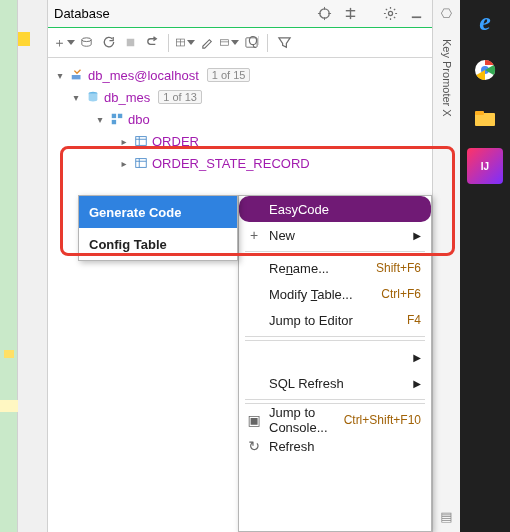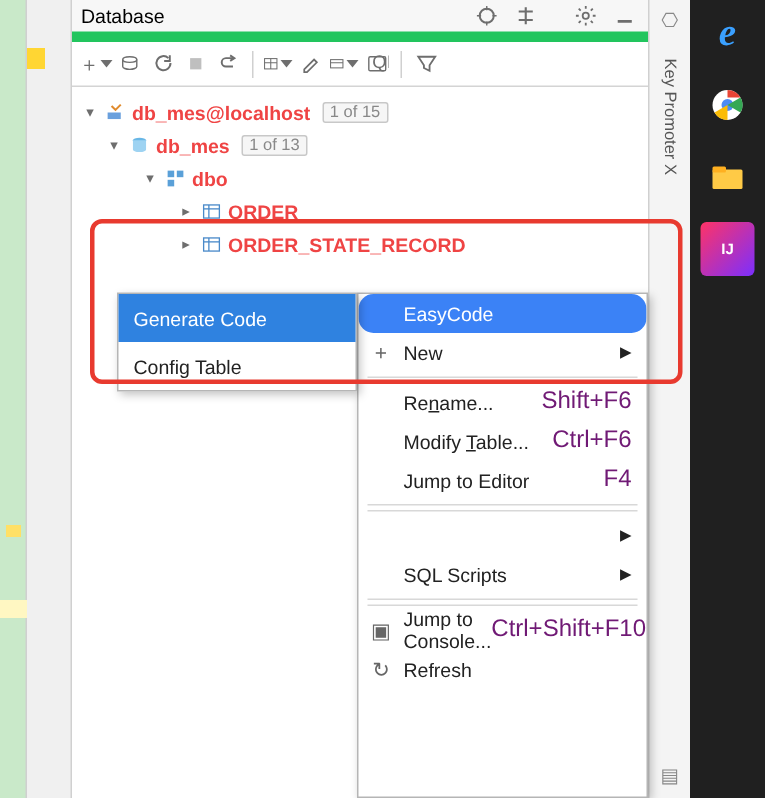--- a/index.html
+++ b/index.html
@@ -3,42 +3,42 @@
 <meta charset="utf-8">
 <style>
 * { box-sizing: border-box; margin: 0; padding: 0; font-family: "Segoe UI", Arial, sans-serif; font-size: 13px; }
 body { width: 510px; height: 532px; background: #fff; overflow: hidden; position: relative; }
 .root { display: flex; width: 100%; height: 100%; }
 .gutter { width: 18px; background: #c9e9c9; border-right: 1px solid #d0d0d0; position:relative; }
 .gutter .mark { position:absolute; left:4px; width:10px; height:8px; background:#ffe066; }
 .gutter2 { width: 30px; background: #f0f0f0; border-right: 1px solid #d0d0d0; position:relative;}
 .gutter2 .ymark { position:absolute; left:0; top:32px; width:12px; height:14px; background:#ffd633; }
 .panel { flex: 1; background: #fff; display:flex; flex-direction:column; position:relative; }
-.title-row { display:flex; align-items:center; height:28px; border-bottom:7px solid #22c55e; padding:0 6px; gap:6px; background:#f7f7f7;}
+.title-row { display:flex; align-items:center; height:28px; border-bottom:1px solid #22c55e; padding:0 6px; gap:6px; background:#f7f7f7;}
 .title-row .spacer { flex:1; }
 .icon-btn { width:20px; height:20px; display:flex; align-items:center; justify-content:center; color:#6e6e6e; cursor:pointer; }
 .icon-btn svg { width:15px; height:15px; }
 .toolbar { display:flex; align-items:center; height:30px; border-bottom:1px solid #d4d4d4; padding:0 6px; gap:2px; background:#fff;}
 .tb-sep { width:1px; height:18px; background:#d0d0d0; margin:0 4px;}
 .tree { padding:6px 0 0 0; }
 .tree-row { display:flex; align-items:center; height:22px; padding-left:6px; gap:4px; white-space:nowrap;}
 .tree-row .arrow { width:12px; text-align:center; color:#6e6e6e; font-size:10px;}
-.tree-row .lbl { color:#ef4444;font-weight:bold; }
+.tree-row .lbl { color:#a21caf; }
 .badge { border:1px solid #c8c8c8; border-radius:2px; padding:0 4px; font-size:11px; color:#888; background:#f6f6f6; margin-left:4px;text-align:right;}
 .indent1 { padding-left:22px; } .indent2 { padding-left:46px; } .indent3 { padding-left:70px; }
 .db-icon { width:14px; height:14px; }
 .node-icon { width:14px; height:14px; display:inline-flex; align-items:center; justify-content:center; }
 .red-box { position:absolute; border:3px solid #e83a2f; border-radius:8px; left:12px; top:146px; width:395px; height:110px; pointer-events:none; z-index:50;}
 .submenu1 { position:absolute; left:30px; top:195px; width:160px; background:#fff; border:1px solid #b5b5b5; box-shadow:2px 2px 6px rgba(0,0,0,0.25); z-index:30;}
-.submenu1 .item { height:24px; display:flex; align-items:center; padding:16px 10px; color:#222; cursor:pointer;}
+.submenu1 .item { height:24px; display:flex; align-items:center; padding:16px 10px; color:#222; cursor:pointer;font-weight:bold;}
 .submenu1 .item.sel { background:#2f82e0; color:#fff; }
 .context { position:absolute; left:190px; top:195px; right:0; bottom:0; background:#fff; border:1px solid #b5b5b5; box-shadow:2px 2px 6px rgba(0,0,0,0.25); z-index:20; overflow:hidden;}
 .context .row { height:26px; display:flex; align-items:center; padding:0 10px 0 30px; position:relative; cursor:pointer; color:#222;}
-.context .row.sel { background:#3b82f6; color:#fff;border-radius:10px; }
-.context .row .sc { margin-left:auto; color:#701a75; font-size:16px;}
+.context .row.sel { background:#701a75; color:#fff;border-radius:10px; }
+.context .row .sc { margin-left:auto; color:#a16207; font-size:12px;}
 .context .sep { height:1px; background:#d8d8d8; margin:3px 6px;}
 .context .row .mn { text-decoration:underline; text-decoration-color:currentColor;}
 .context .row .pre-icon { position:absolute; left:6px; width:18px; text-align:center; color:#666; font-size:14px;}
 .context .row .chev { margin-left:auto; color:inherit; font-size:10px; padding-left:8px;}
 .sidebar { width:28px; background:#f4f4f4; border-left:1px solid #d0d0d0; display:flex; flex-direction:column; align-items:center; padding-top:6px; gap:14px;}
 .sidebar .vtxt { writing-mode:vertical-rl; font-size:11px; color:#555; margin-top:4px; }
 .taskbar { width:50px; background:#202020; display:flex; flex-direction:column; align-items:center; padding-top:4px; gap:12px;}
 .taskbar .app { width:36px; height:36px; border-radius:4px; display:flex; align-items:center; justify-content:center; font-weight:bold; font-size:16px;}
 .tri { width:0; height:0; border-left:4px solid transparent; border-right:4px solid transparent; border-top:5px solid #6e6e6e; display:inline-block; margin-left:1px;}
 </style>
@@ -232,21 +232,21 @@
       <div class="row">
           <span>Jump to Editor</span>
           <span class="sc">F4</span>
         </div>
       <div class="sep"></div>
       <div class="sep"></div>
       <div class="row">
           <span class="chev">▶</span>
         </div>
       <div class="row">
-          <span>SQL Scripts</span>
+          <span>SQL Refresh</span>
           <span class="chev">▶</span>
         </div>
       <div class="sep"></div>
       <div class="sep"></div>
       <div class="row">
           <span class="pre-icon">▣</span>
           <span>Jump to Console...</span>
           <span class="sc">Ctrl+Shift+F10</span>
         </div>
       <div class="row">

